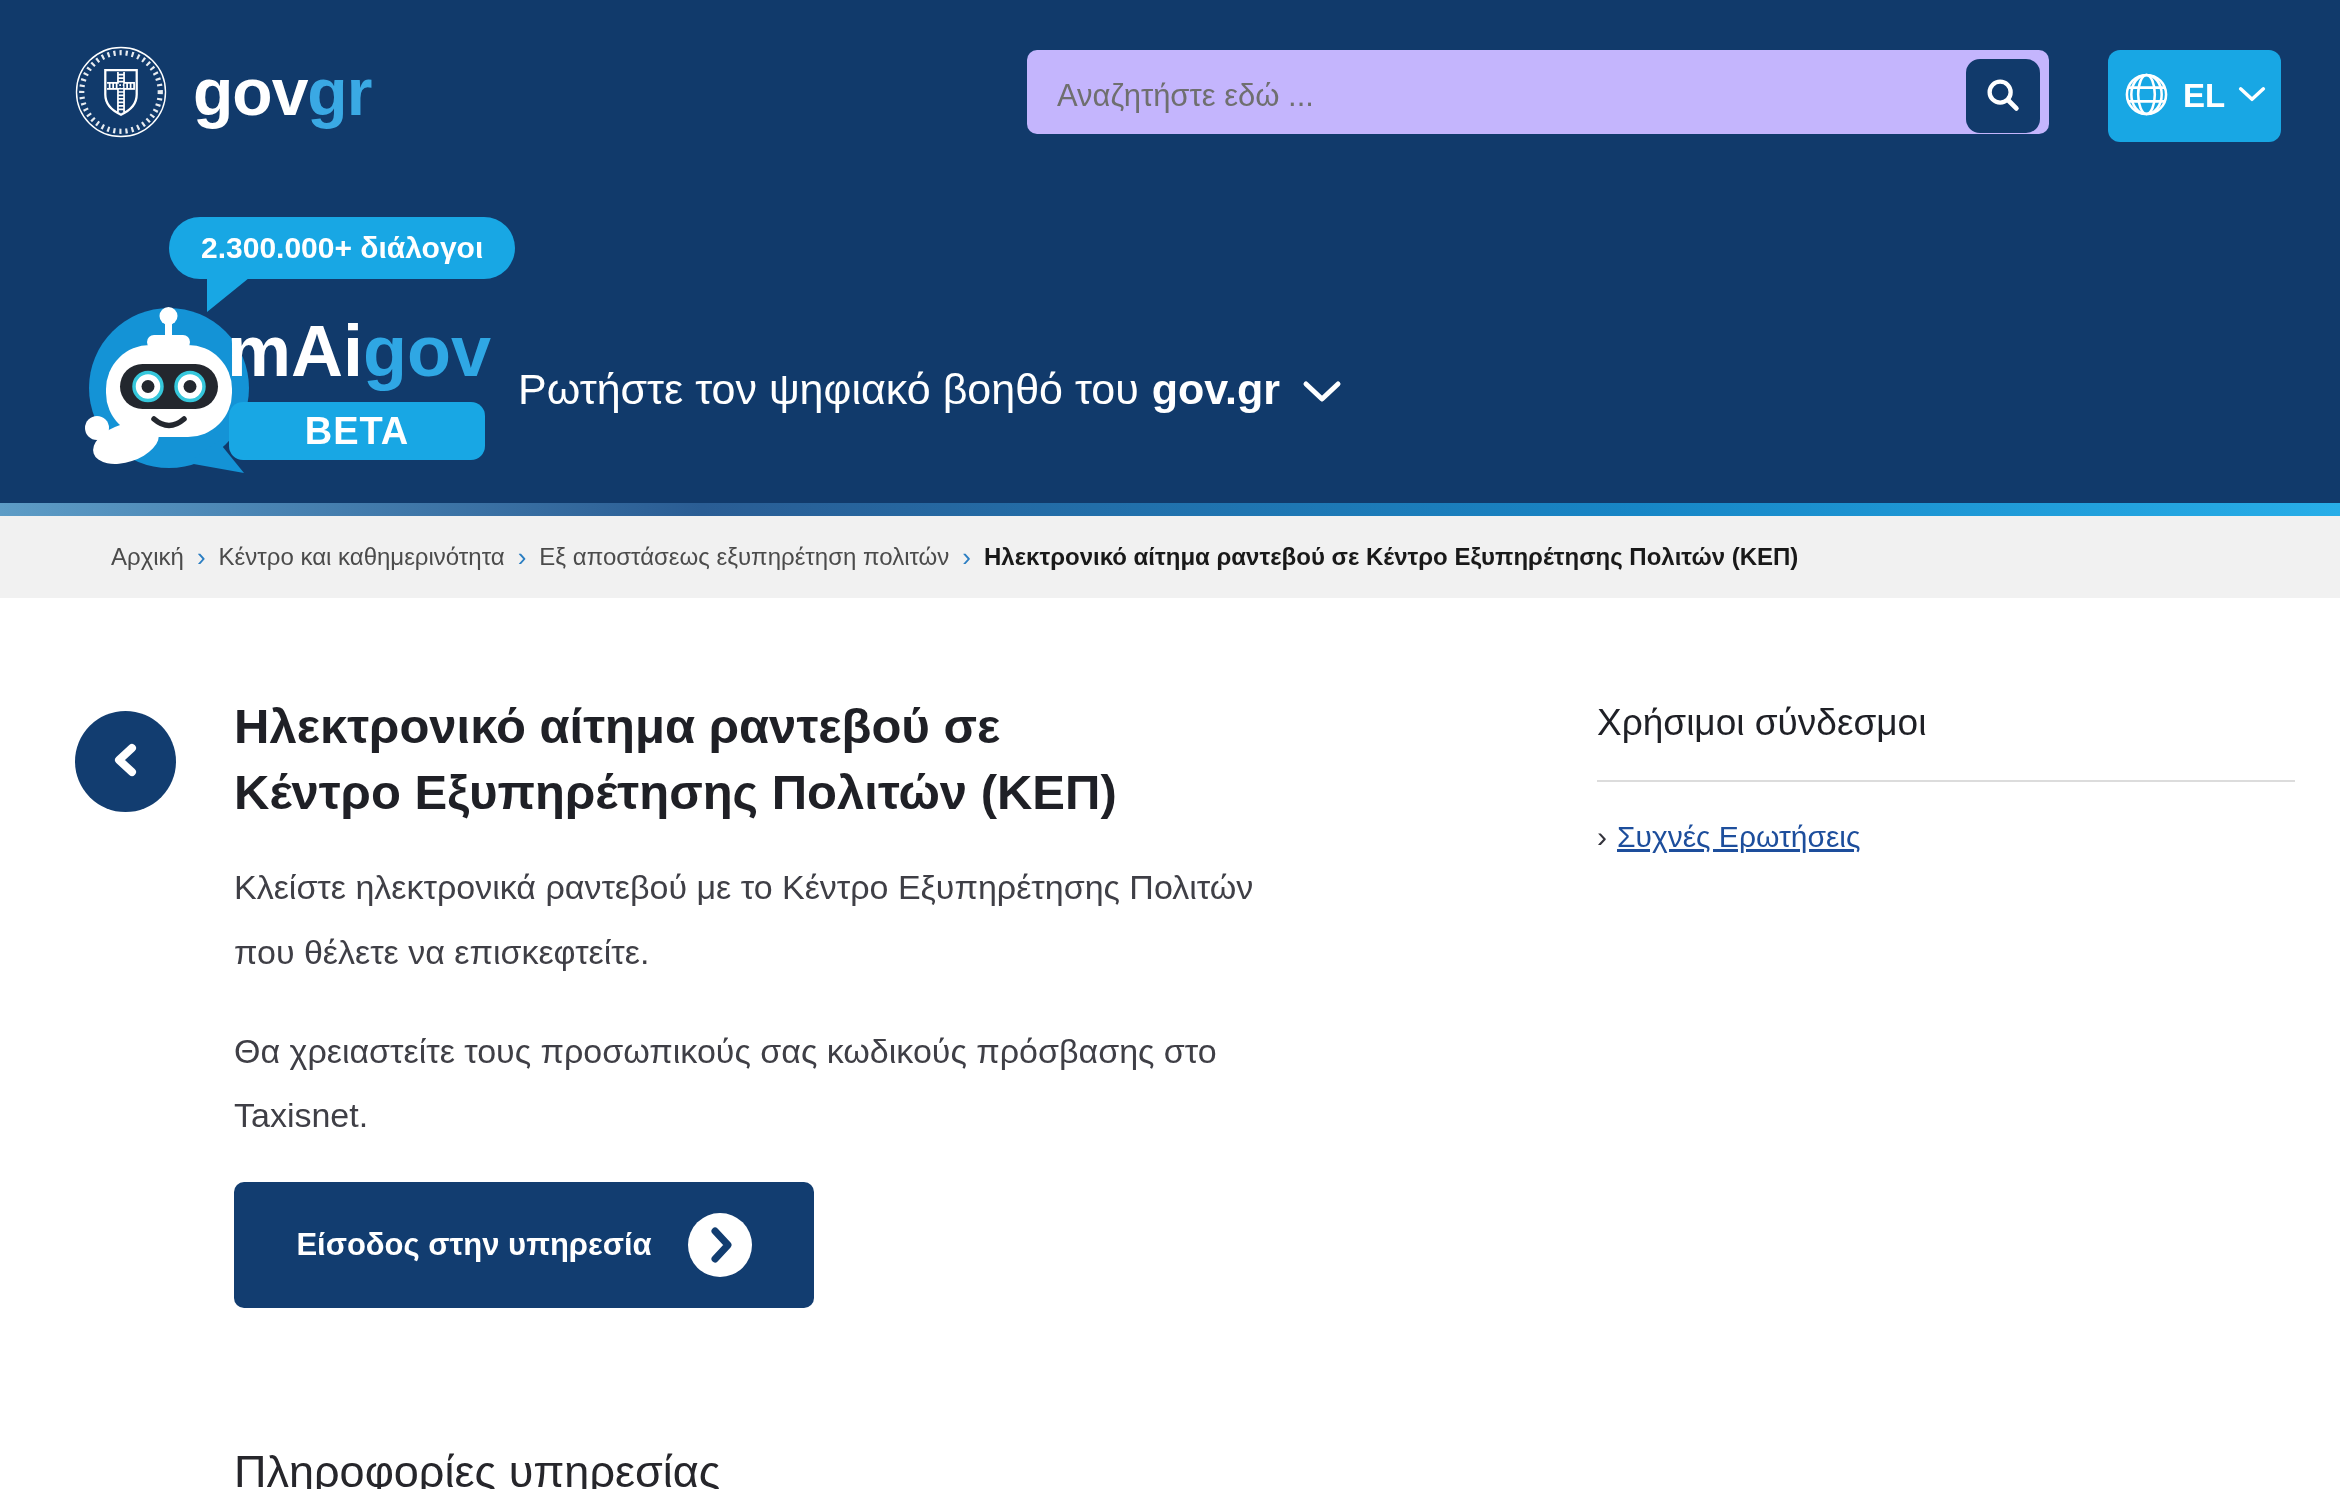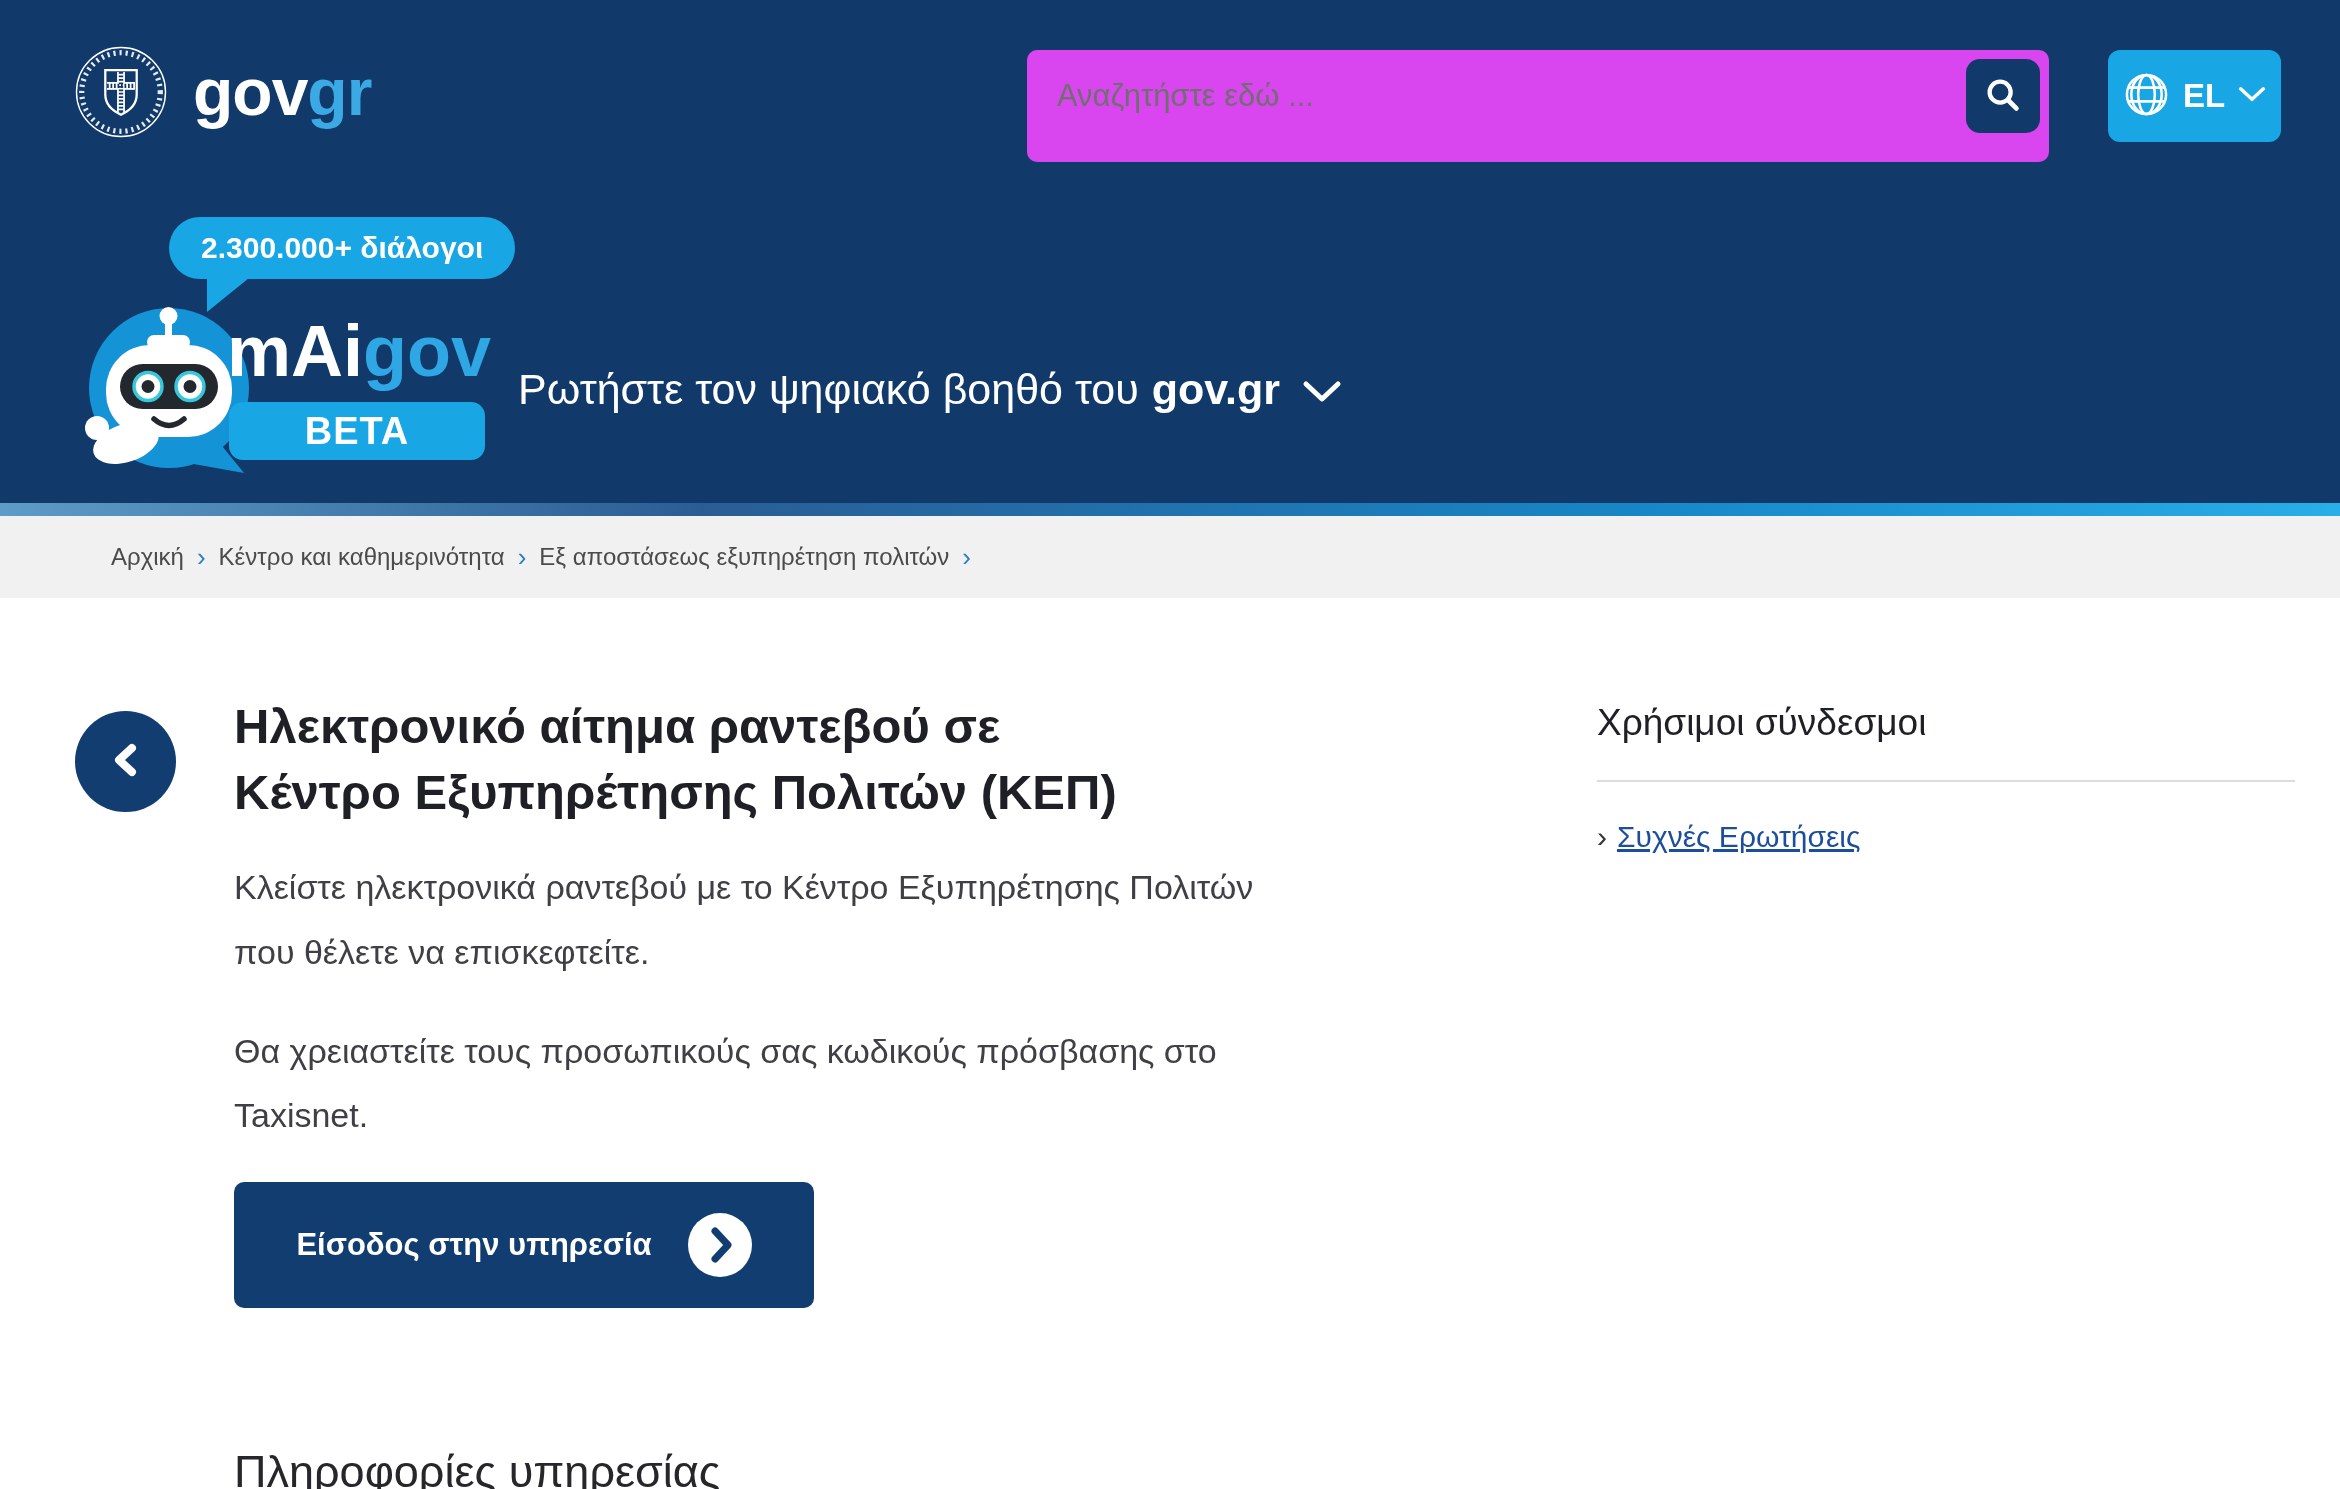--- a/index.html
+++ b/index.html
@@ -9,22 +9,22 @@
 
   
   .header { position: absolute; top: 0; left: 0; width: 2340px; height: 503px; background: #113a6b; }
 
   .brand-row { position: absolute; left: 73px; top: 42px; display: flex; align-items: flex-end; gap: 24px; }
   .emblem svg { display: block; }
   .logo-text { font-size: 66px; font-weight: bold; letter-spacing: -1px; line-height: 100px; }
   .logo-text .gov { color: #ffffff; }
   .logo-text .gr  { color: #3aa9e4; }
 
-  .search-box { position: absolute; left: 1027px; top: 50px; width: 1022px; height: 112px;
-                background: #d946ef; border-radius: 10px; }
+  .search-box { position: absolute; left: 1027px; top: 50px; width: 1022px; height: 84px;
+                background: #c4b5fd; border-radius: 10px; }
   .search-input { position: absolute; left: 0; top: 0; width: 920px; height: 92px; border: none; outline: none;
                   background: transparent; padding: 0 0 0 30px; font-size: 31px; color: #333;
                   font-family: "Liberation Sans", sans-serif; }
   .search-input::placeholder { color: #6f6f6f; opacity: 1; }
   .search-btn { position: absolute; right: 9px; top: 9px; width: 74px; height: 74px; background: #113a6b;
                 border: none; border-radius: 14px; cursor: pointer; display: flex; align-items: center; justify-content: center; }
 
   .lang-btn { position: absolute; left: 2108px; top: 50px; width: 173px; height: 92px; background: #18a7e4;
               border: none; border-radius: 12px; cursor: pointer; display: flex; align-items: center;
               justify-content: center; gap: 13px; color: #fff; }
@@ -171,20 +171,21 @@
 
   <div class="header-stripe"></div>
 
   <nav class="breadcrumb">
     <a>Αρχική</a>
     <span class="sep">›</span>
     <a>Κέντρο και καθημερινότητα</a>
     <span class="sep">›</span>
     <a>Εξ αποστάσεως εξυπηρέτηση πολιτών</a>
     <span class="sep">›</span>
+    <span class="current">Ηλεκτρονικό αίτημα ραντεβού σε Κέντρο Εξυπηρέτησης Πολιτών (ΚΕΠ)</span>
   </nav>
 
   <main class="main">
 
     <button class="back-btn">
       <span>
         <svg width="44" height="48" viewBox="0 0 44 48" fill="none">
           <polyline points="28,12 15,24 28,36" stroke="#ffffff" stroke-width="8" stroke-linecap="round" stroke-linejoin="round"></polyline>
         </svg>
       </span>

